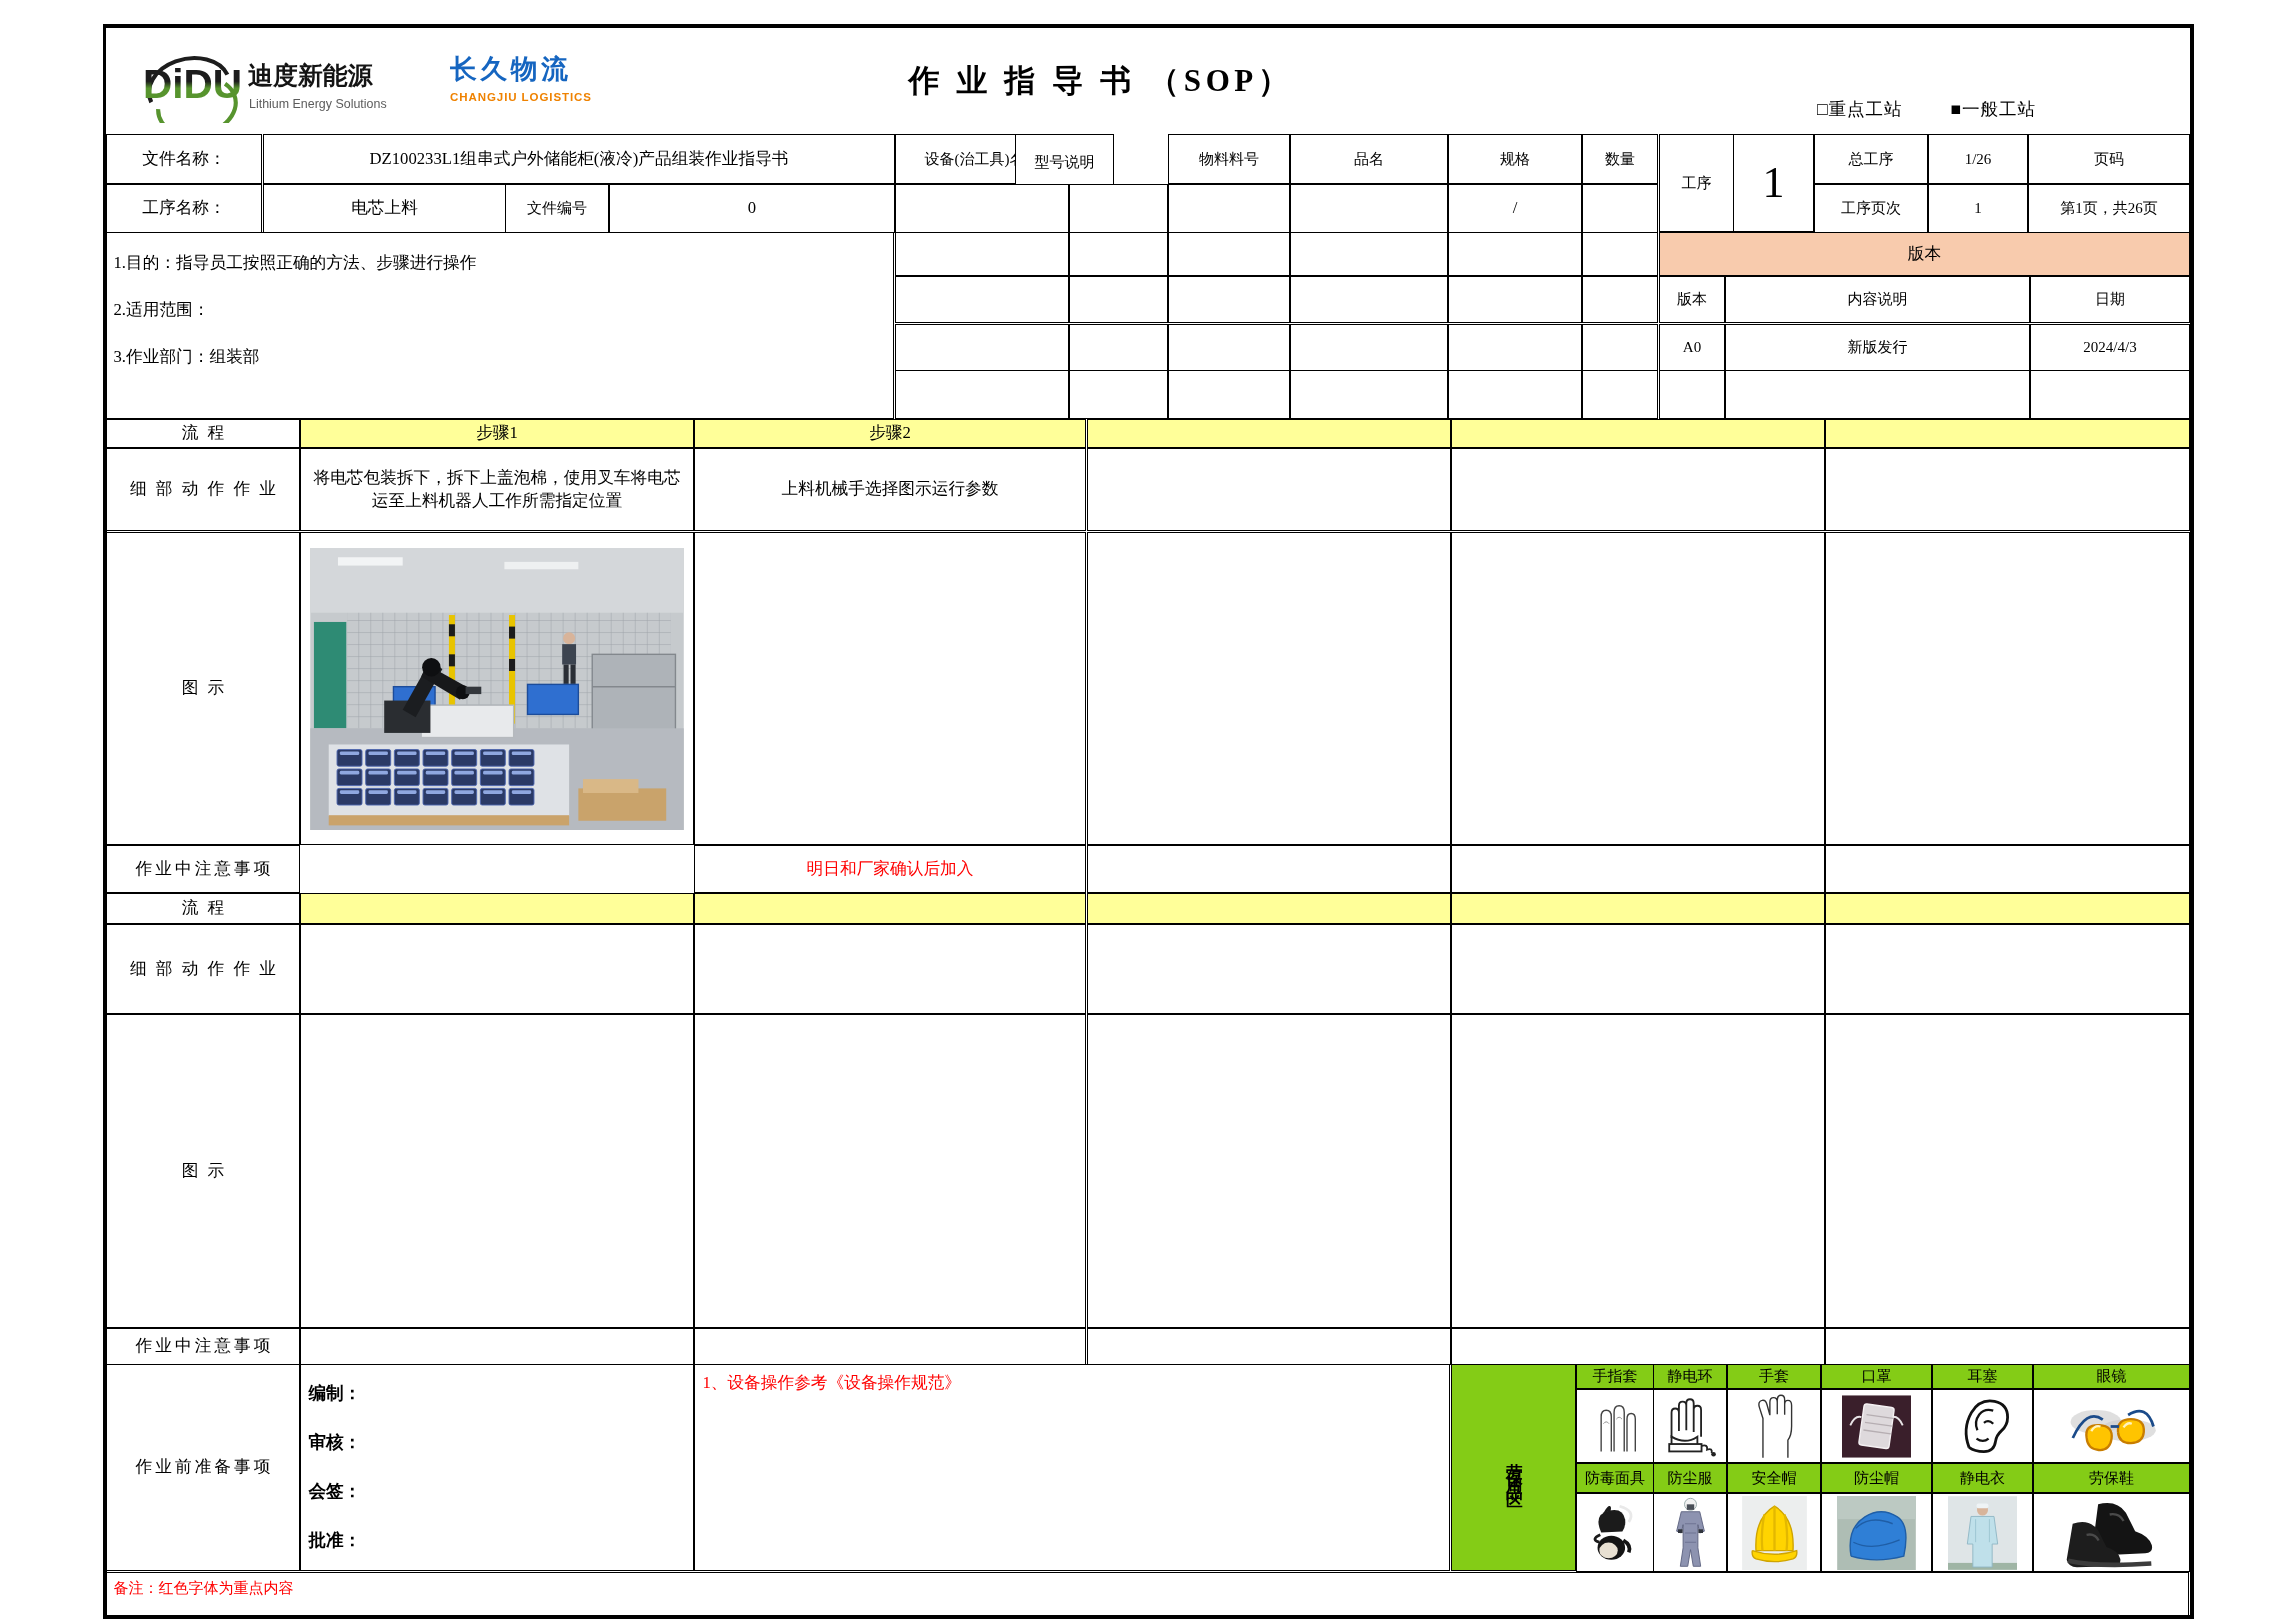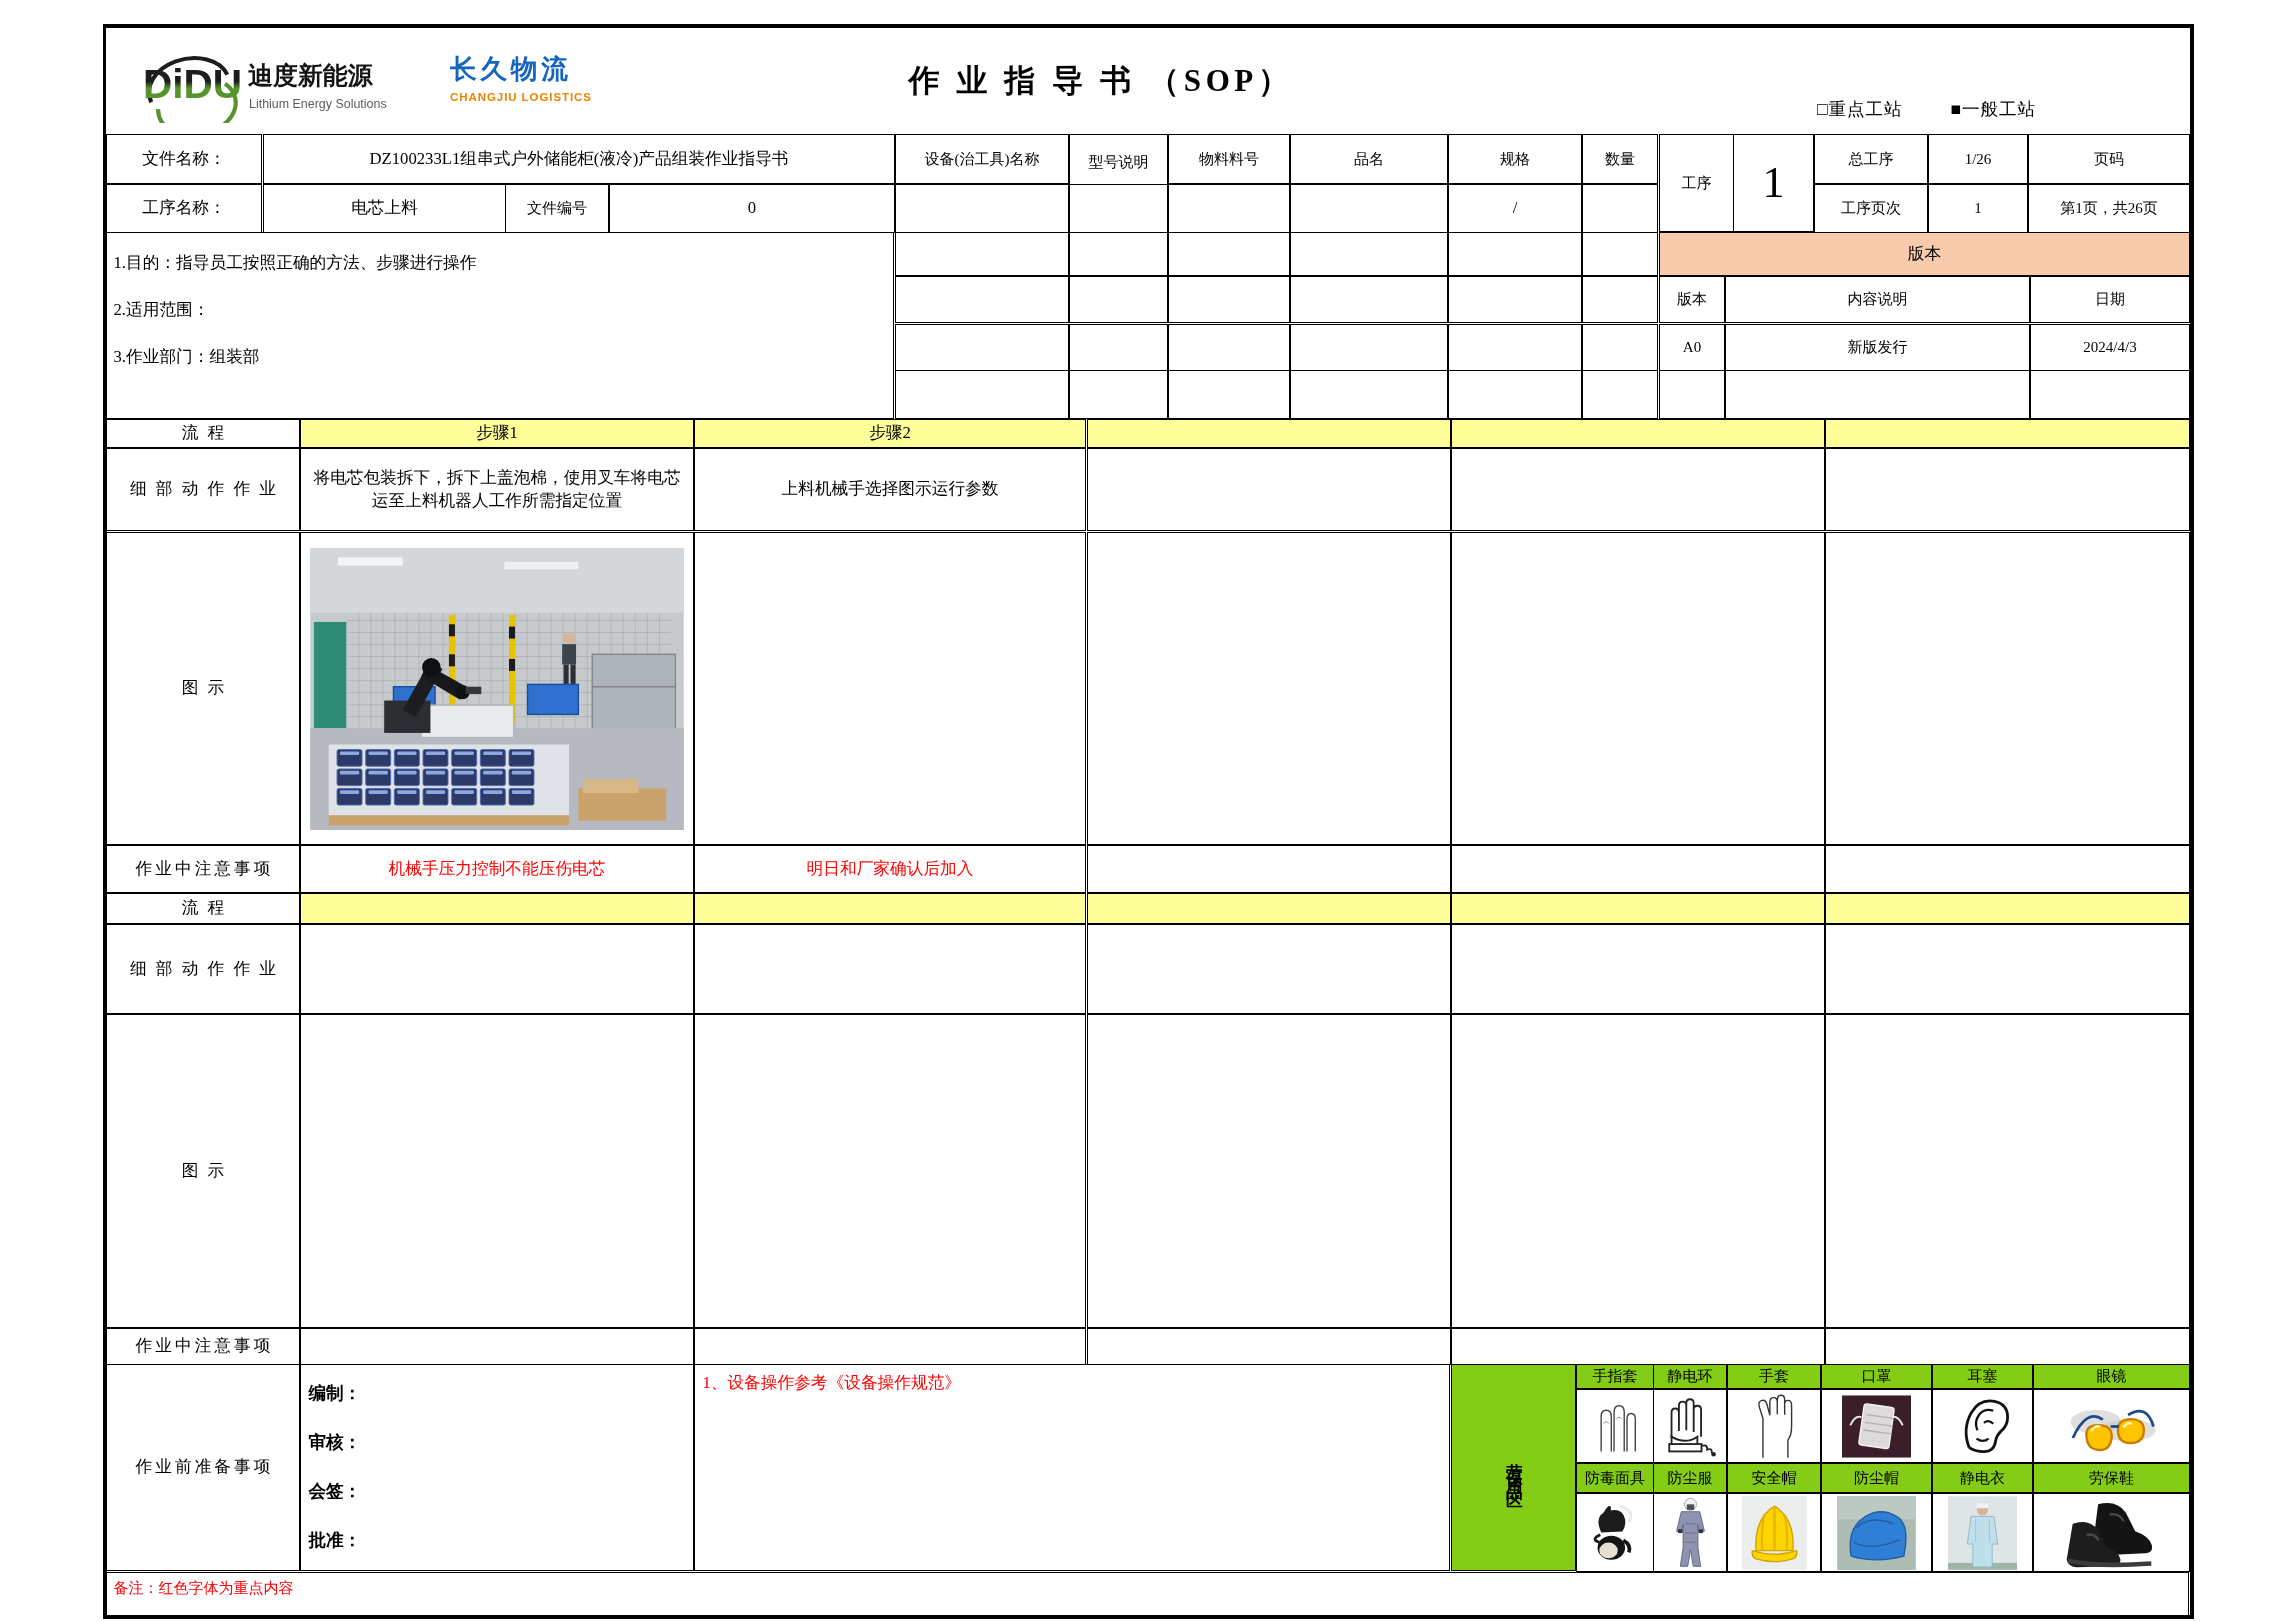--- a/index.html
+++ b/index.html
@@ -63,21 +63,21 @@
     <div class="title">作 业 指 导 书 （SOP）</div>
     <div class="checks">
       <span>□重点工站</span>
       <span>■一般工站</span>
     </div>
   </div>
 
   <div class="c bold" style="left:106px;top:134px;width:156px;height:50px">文件名称：</div>
   <div class="c" style="left:263px;top:134px;width:632px;height:50px">DZ100233L1组串式户外储能柜(液冷)产品组装作业指导书</div>
   <div class="c small" style="left:895px;top:134px;width:174px;height:50px">设备(治工具)名称</div>
-  <div class="c small" style="left:1069px;top:134px;width:99px;height:56px">型号说明</div>
+  <div class="c small" style="left:1015px;top:134px;width:99px;height:56px">型号说明</div>
   <div class="c small" style="left:1168px;top:134px;width:122px;height:50px">物料料号</div>
   <div class="c small" style="left:1290px;top:134px;width:158px;height:50px">品名</div>
   <div class="c small" style="left:1448px;top:134px;width:134px;height:50px">规格</div>
   <div class="c small" style="left:1582px;top:134px;width:76px;height:50px">数量</div>
   <div class="c small" style="left:1659px;top:134px;width:75px;height:98px">工序</div>
   <div class="c" style="left:1733px;top:134px;width:81px;height:98px;font-size:44px">1</div>
   <div class="c small" style="left:1814px;top:134px;width:114px;height:50px">总工序</div>
   <div class="c small" style="left:1928px;top:134px;width:100px;height:50px">1/26</div>
   <div class="c small" style="left:2028px;top:134px;width:162px;height:50px">页码</div>
 
@@ -217,21 +217,20 @@
       <rect x="580" y="520" width="190" height="70" fill="#c9a36b"></rect>
       <rect x="590" y="500" width="120" height="30" fill="#d9b887"></rect>
     </svg>
   </div>
   <div class="c" style="left:694px;top:532px;width:392px;height:313px"></div>
   <div class="c" style="left:1087px;top:532px;width:364px;height:313px"></div>
   <div class="c" style="left:1451px;top:532px;width:374px;height:313px"></div>
   <div class="c" style="left:1825px;top:532px;width:365px;height:313px"></div>
 
   <div class="c sp2" style="left:106px;top:845px;width:194px;height:48px">作业中注意事项</div>
-  <div class="c bold red" style="left:300px;top:845px;width:394px;height:48px">机械手压力控制不能压伤电芯</div>
   <div class="c bold red" style="left:694px;top:845px;width:392px;height:48px">明日和厂家确认后加入</div>
   <div class="c" style="left:1087px;top:845px;width:364px;height:48px"></div>
   <div class="c" style="left:1451px;top:845px;width:374px;height:48px"></div>
   <div class="c" style="left:1825px;top:845px;width:365px;height:48px"></div>
 
   <div class="c sp" style="left:106px;top:893px;width:194px;height:31px">流程</div>
   <div class="c yellow" style="left:300px;top:893px;width:394px;height:31px"></div>
   <div class="c yellow" style="left:694px;top:893px;width:392px;height:31px"></div>
   <div class="c yellow" style="left:1087px;top:893px;width:364px;height:31px"></div>
   <div class="c yellow" style="left:1451px;top:893px;width:374px;height:31px"></div>

